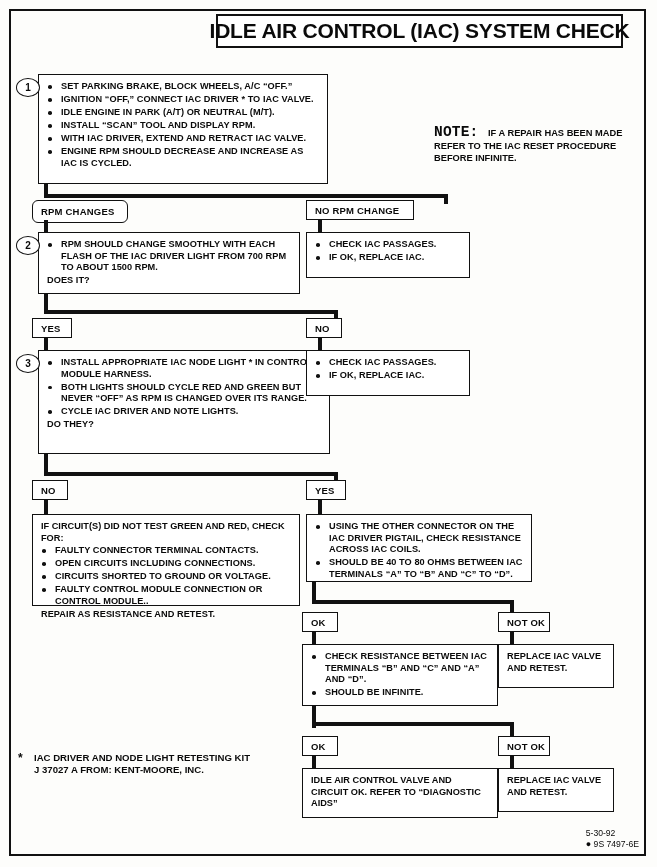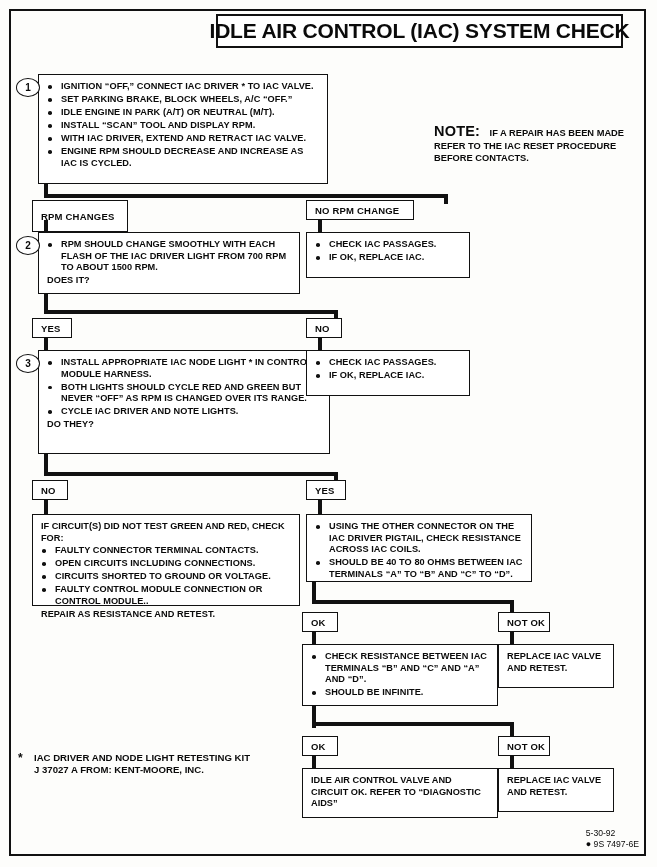--- a/index.html
+++ b/index.html
@@ -117,20 +117,21 @@
 
   
   .note{
     position:absolute;
     color:#0a0a0a;
   }
   .note .hd{
     font-size:14.5px;
     font-weight:bold;
     letter-spacing:0.2px;
+    font-family:Liberation Mono, monospace;
   }
   .note .bd{
     font-size:9.3px;
     font-weight:bold;
     line-height:12.2px;
   }
 
   
   .footnote{
     position:absolute;
@@ -170,44 +171,44 @@
 <div id="page">
 
   <div id="page-border"></div>
 
   <div class="title-box">
     <span class="t">IDLE AIR CONTROL (IAC) SYSTEM CHECK</span>
   </div>
 
   <div class="box pad" style="left:38px; top:74px; width:290px; height:110px;">
     <ul class="bul">
+      <li>SET PARKING BRAKE, BLOCK WHEELS, A/C “OFF.”</li>
       <li>IGNITION “OFF,” CONNECT IAC DRIVER * TO IAC VALVE.</li>
-      <li>SET PARKING BRAKE, BLOCK WHEELS, A/C “OFF.”</li>
       <li>IDLE ENGINE IN PARK (A/T) OR NEUTRAL (M/T).</li>
       <li>INSTALL “SCAN” TOOL AND DISPLAY RPM.</li>
       <li>WITH IAC DRIVER, EXTEND AND RETRACT IAC VALVE.</li>
       <li>ENGINE RPM SHOULD DECREASE AND INCREASE AS IAC IS CYCLED.</li>
     </ul>
   </div>
   <div class="stepnum" style="left:16px; top:78px;">1</div>
 
   <div class="note" style="left:434px; top:122px; width:205px;">
     <div>
       <span class="hd">NOTE:</span>
       <span class="bd" style="margin-left:5px;">IF A REPAIR HAS BEEN MADE</span>
     </div>
     <div class="bd">REFER TO THE IAC RESET PROCEDURE</div>
-    <div class="bd">BEFORE CONTACTS.</div>
+    <div class="bd">BEFORE INFINITE.</div>
   </div>
 
   <div class="ln" style="left:44px; top:184px; width:4px; height:14px;"></div>
   <div class="ln" style="left:44px; top:194px; width:404px; height:4px;"></div>
   <div class="ln" style="left:444px; top:194px; width:4px; height:10px;"></div>
 
-  <div class="tag" style="left:32px; top:200px; width:96px; height:32px;">RPM CHANGES</div>
+  <div class="tag" style="left:32px; top:200px; width:96px; height:23px;border-radius:6px;">RPM CHANGES</div>
   <div class="tag" style="left:306px; top:200px; width:108px; height:20px;">NO RPM CHANGE</div>
 
   <div class="ln" style="left:44px; top:220px; width:4px; height:12px;"></div>
   <div class="ln" style="left:318px; top:220px; width:4px; height:12px;"></div>
 
   <div class="box pad" style="left:38px; top:232px; width:262px; height:62px;">
     <ul class="bul">
       <li>RPM SHOULD CHANGE SMOOTHLY WITH EACH FLASH OF THE IAC DRIVER LIGHT FROM 700 RPM TO ABOUT 1500 RPM.</li>
       <li class="nobullet">DOES IT?</li>
     </ul>

